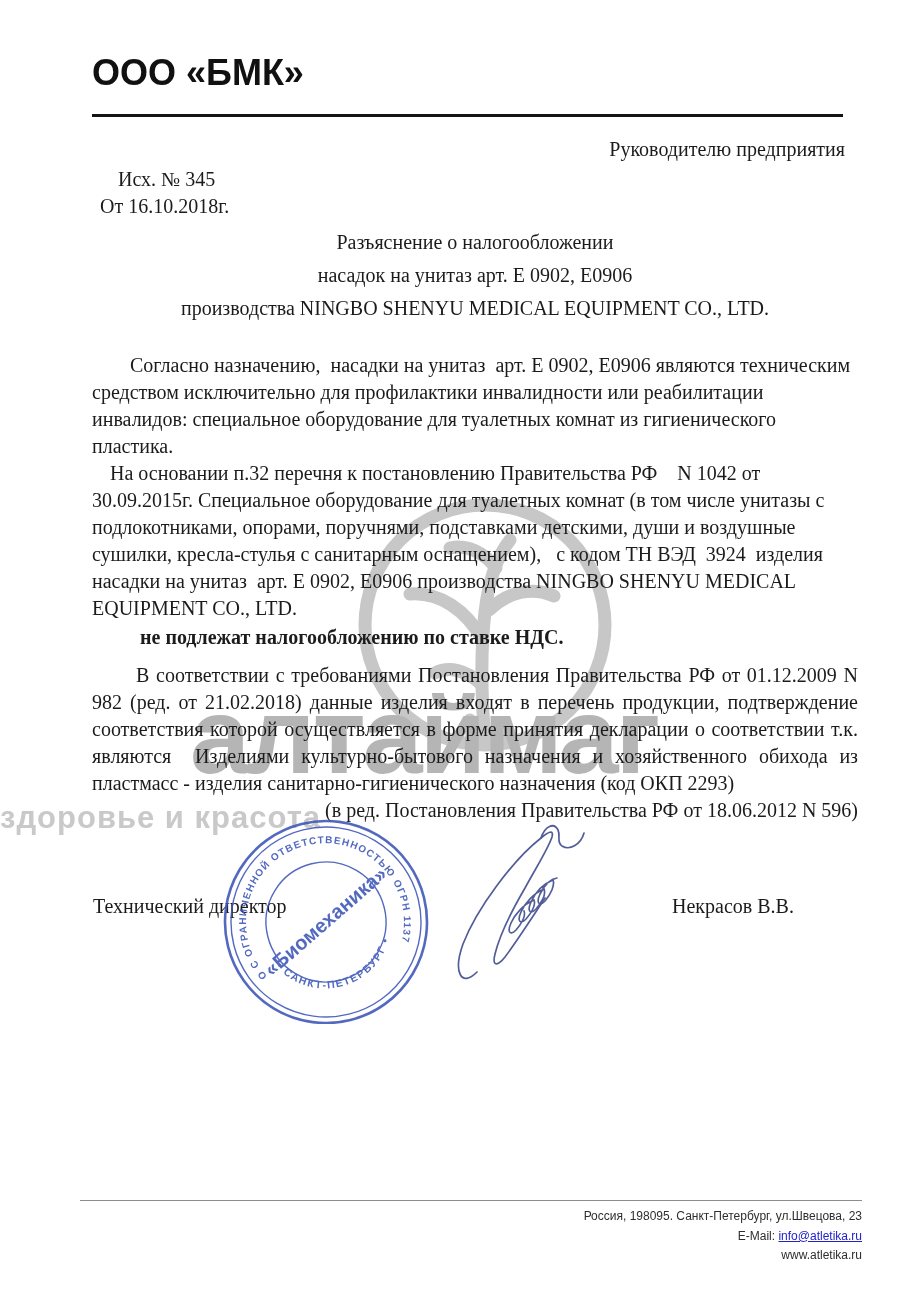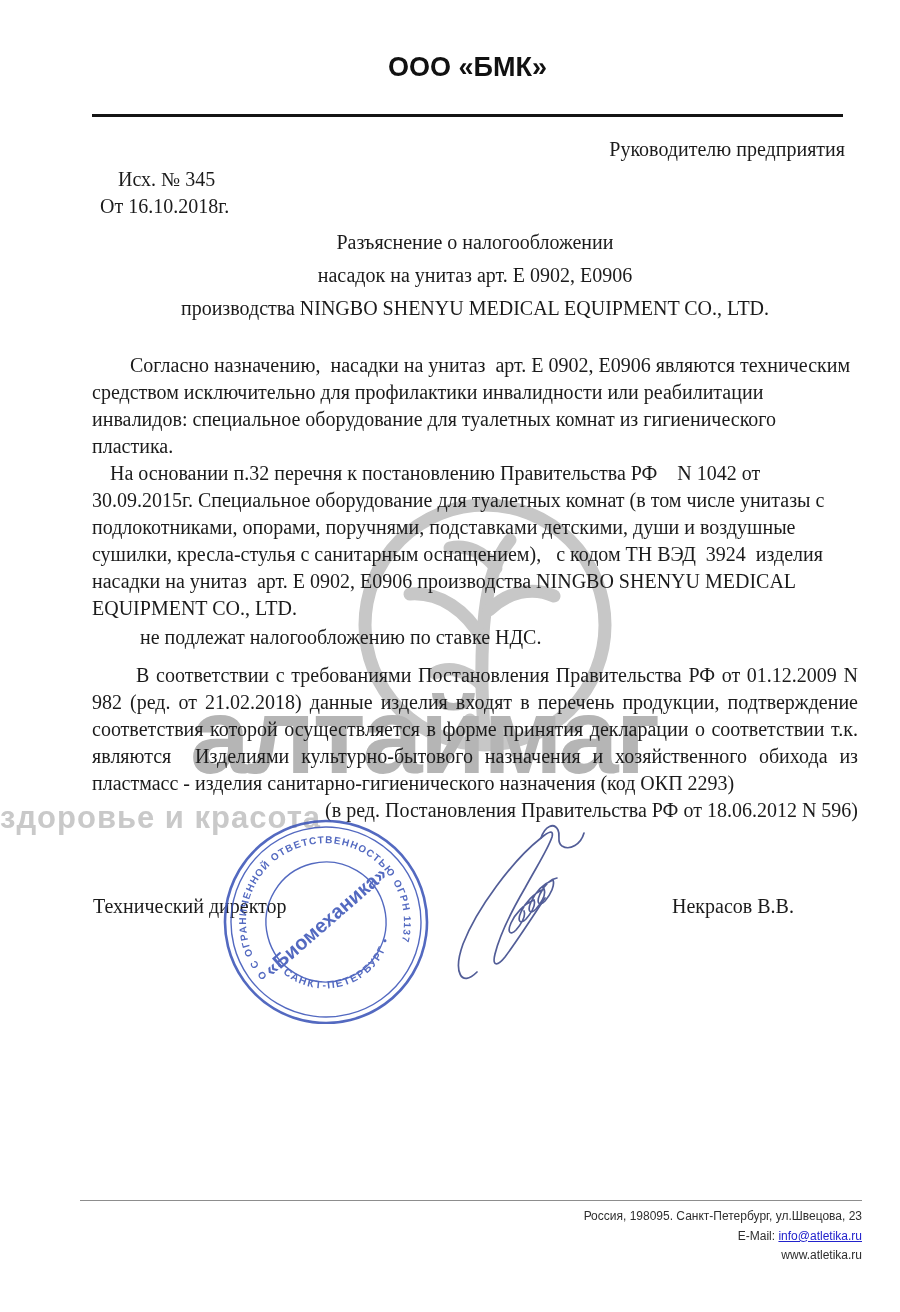--- a/index.html
+++ b/index.html
@@ -7,37 +7,37 @@
         font-family:"Liberation Serif",serif;color:#1b1b1b;}
   
   .wm-logo{position:absolute;left:352px;top:492px;z-index:0;}
   .wm-brand{position:absolute;left:190px;top:682px;z-index:0;
             font-family:"Liberation Sans",sans-serif;font-weight:bold;
             font-size:108px;line-height:108px;letter-spacing:-3px;color:#b5b5b5;}
   .wm-tagline{position:absolute;left:0;top:800px;width:900px;text-align:left;z-index:0;
             font-family:"Liberation Sans",sans-serif;font-weight:bold;
             font-size:31px;color:#c9c9c9;letter-spacing:1px;}
   
-  .company{position:absolute;left:92px;top:52px;width:751px;text-align:center;z-index:1;
-           font-family:"Liberation Sans",sans-serif;font-weight:bold;font-size:27px;color:#111;}
+  .company{position:absolute;left:92px;top:52px;width:751px;z-index:1;
+           font-family:"Liberation Sans",sans-serif;font-weight:bold;font-size:36px;color:#111;}
   .header-rule{position:absolute;left:92px;top:114px;width:751px;height:0;
            border-top:3px solid #141414;z-index:1;}
   .recipient{position:absolute;right:55px;top:138px;z-index:1;font-size:20px;}
   .ref-block{position:absolute;left:100px;top:166px;z-index:1;font-size:20px;line-height:27px;}
   .ref-number{padding-left:18px;}
   
   .title{position:absolute;left:92px;top:226px;width:766px;text-align:center;z-index:1;
          font-size:20px;line-height:33px;}
   
   .content{position:absolute;left:92px;top:352px;width:766px;z-index:1;
            font-size:20px;line-height:27px;}
   .content p{margin:0;white-space:pre-wrap;}
   .p-first{text-indent:38px;}
   .p-basis{text-indent:18px;}
-  .p-nds{text-indent:48px;margin-top:2px !important;}
+  .p-nds{text-indent:48px;margin-top:2px !important;font-weight:bold;}
   .p-decl{text-indent:44px;margin-top:11px !important;text-align:justify;}
   .p-red{text-indent:54px;text-align:right;}
   
   .role{position:absolute;left:93px;top:895px;z-index:1;font-size:20px;}
   .signer{position:absolute;left:672px;top:895px;z-index:1;font-size:20px;}
   .stamp{position:absolute;left:220px;top:818px;z-index:2;opacity:.88;}
   .signature{position:absolute;left:447px;top:820px;z-index:2;opacity:.92;}
   
   .footer-rule{position:absolute;left:80px;top:1200px;width:782px;height:0;
            border-top:1px solid #8d8d8d;z-index:1;}

